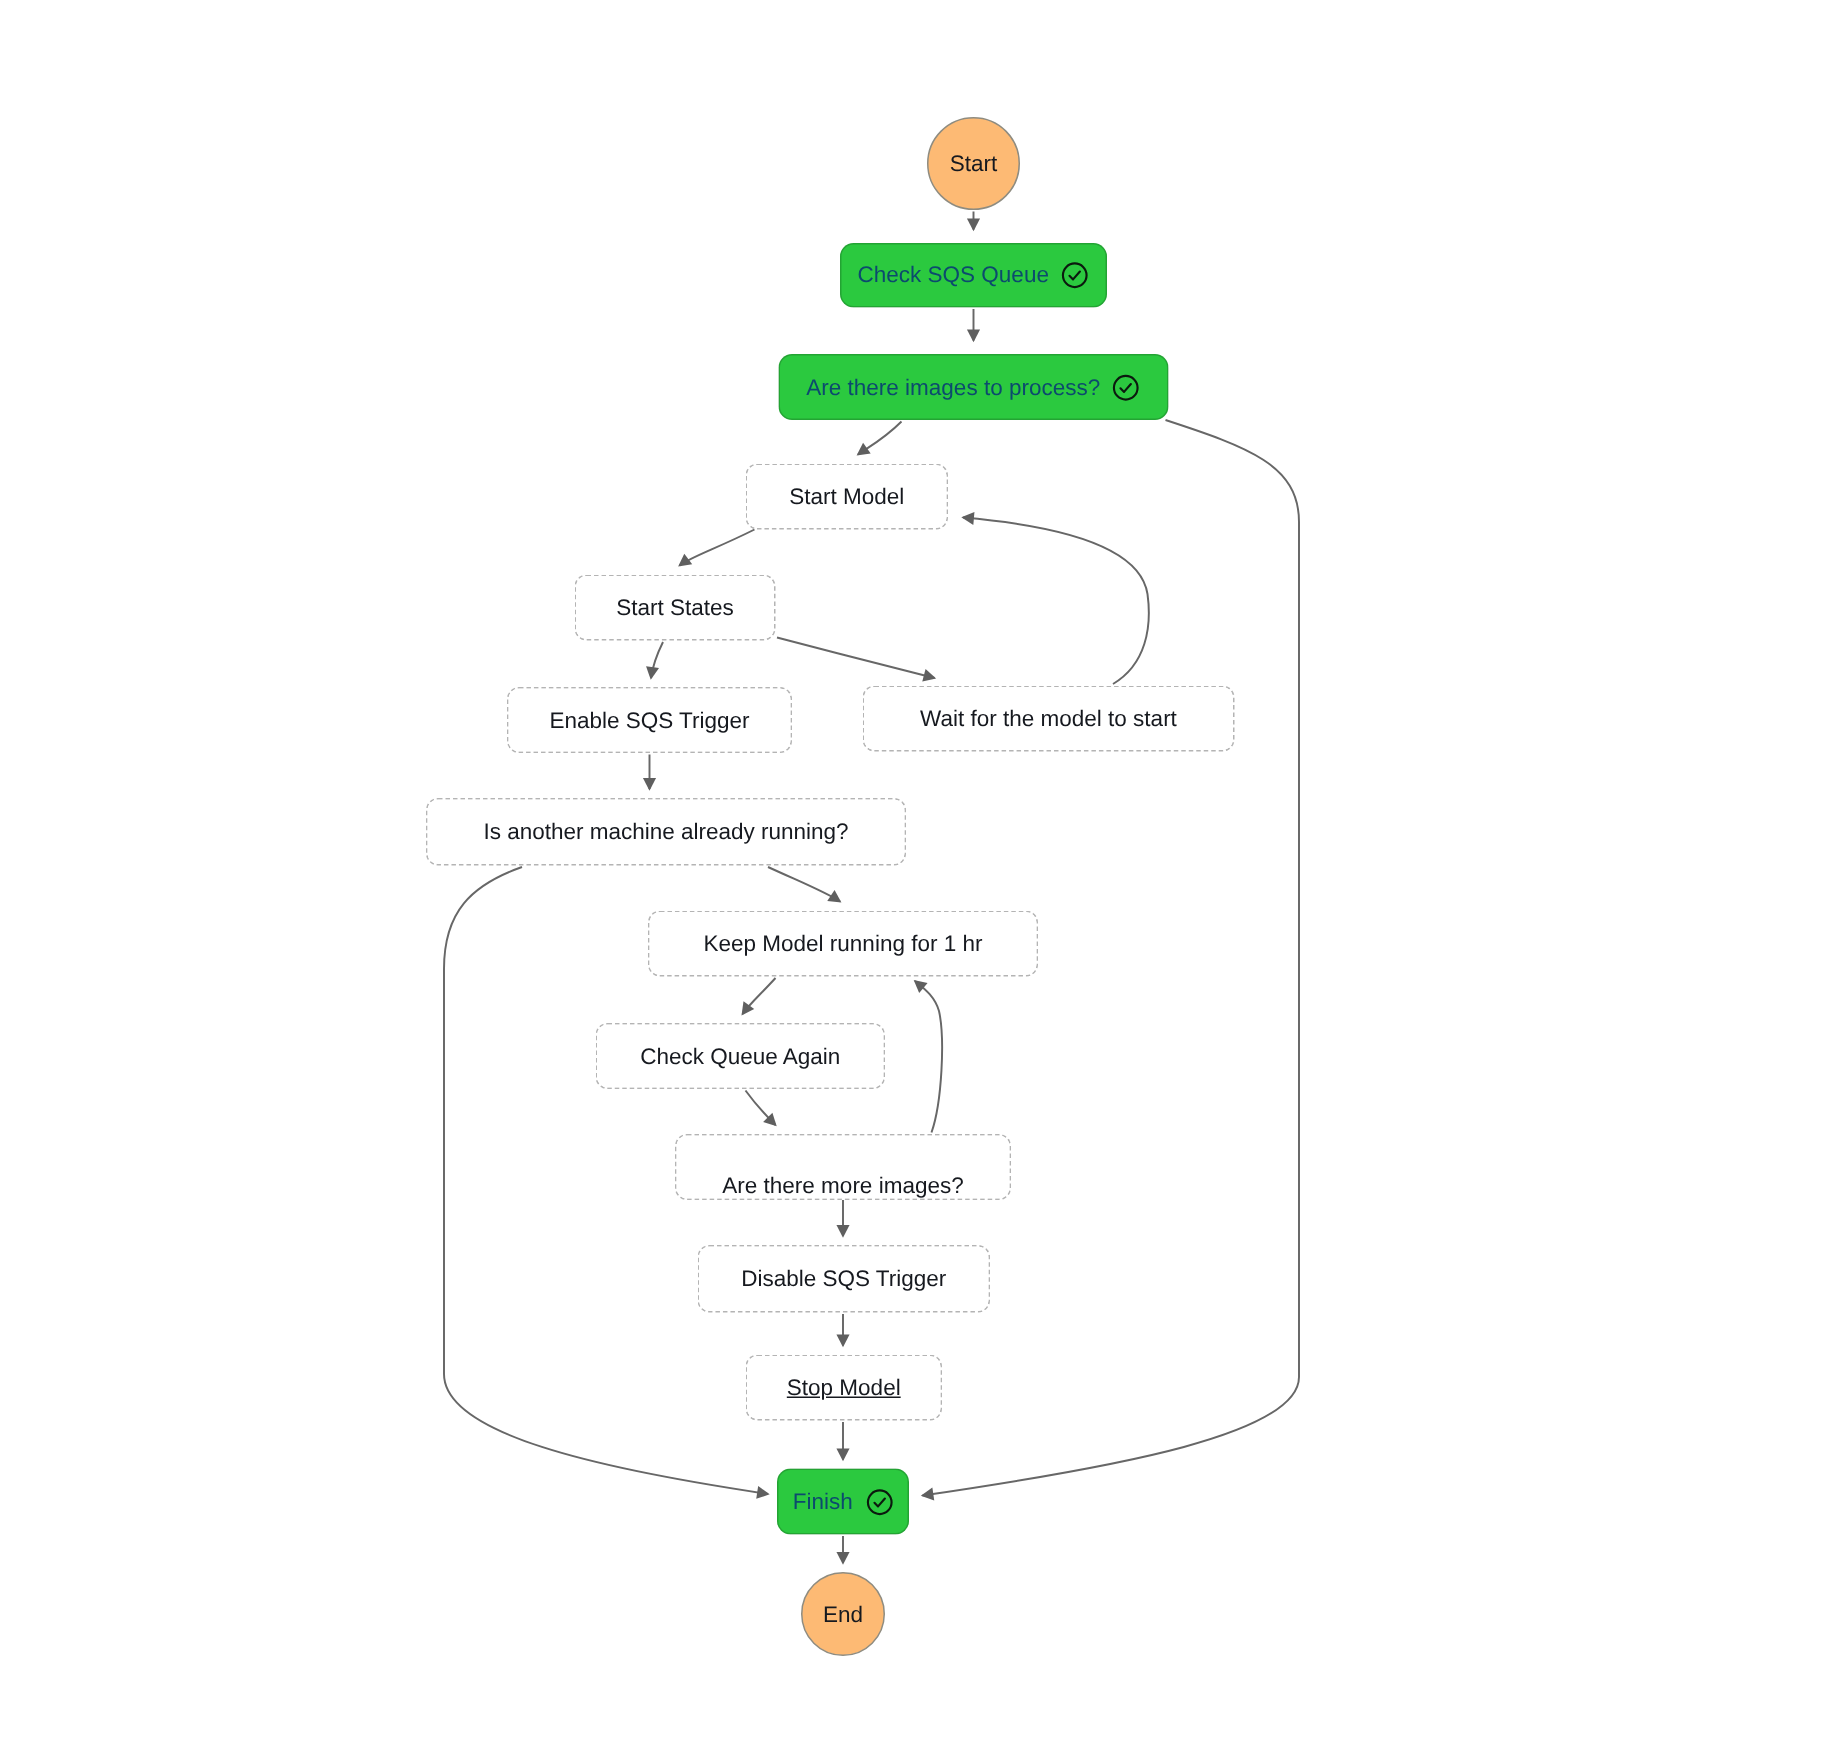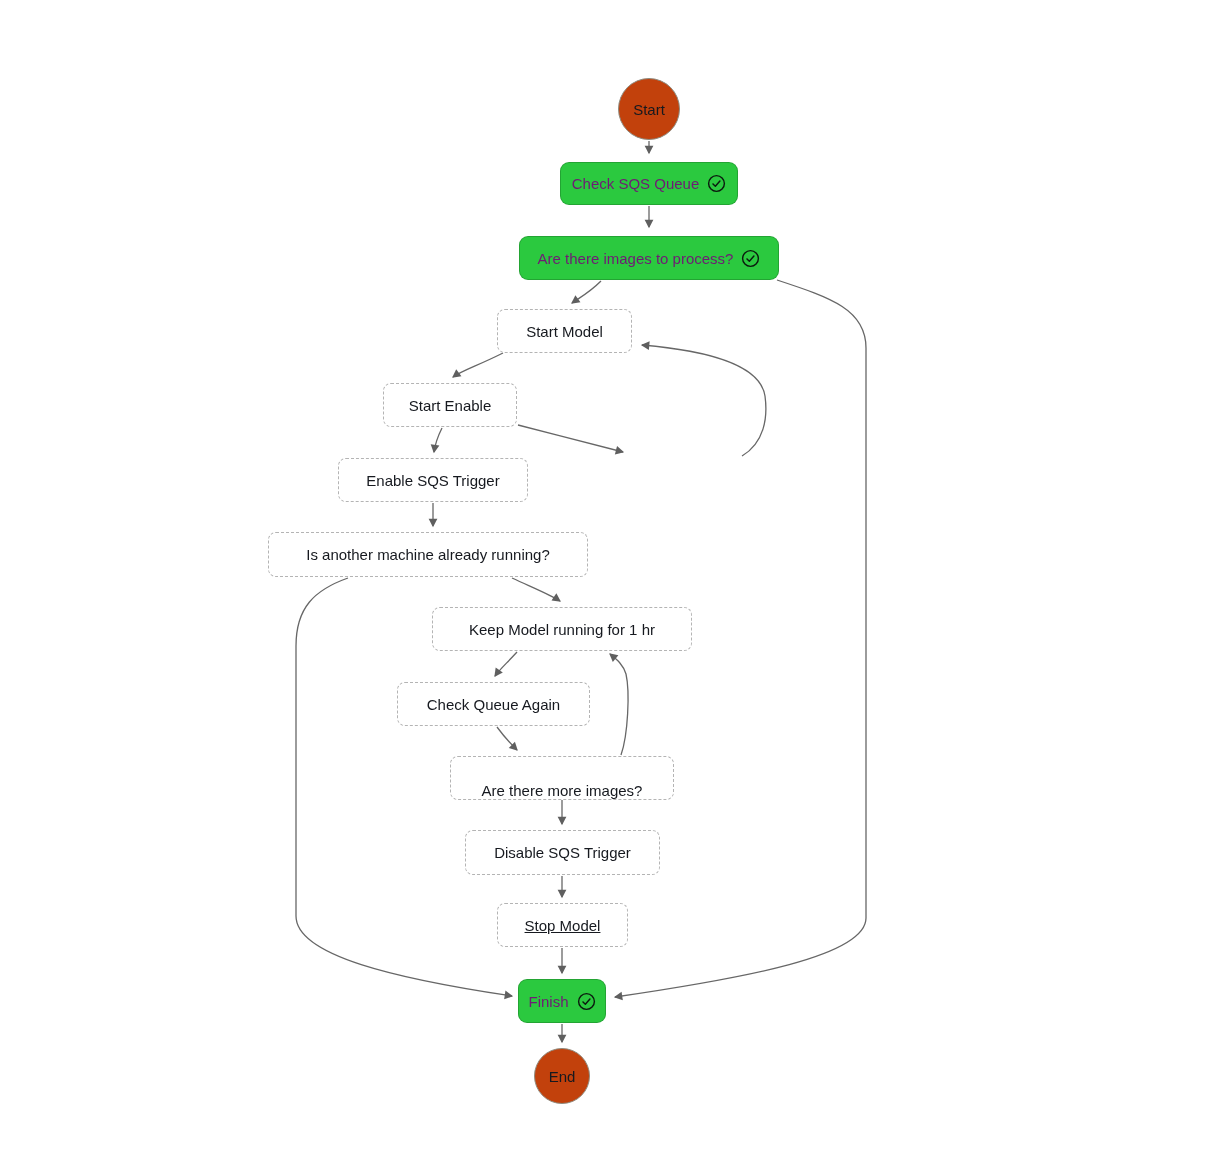--- a/index.html
+++ b/index.html
@@ -27,29 +27,29 @@
     align-items: center;
     justify-content: center;
     box-sizing: border-box;
     font-size: 15px;
     color: #16191f;
     white-space: nowrap;
     cursor: pointer;
   }
   .node.circle {
     border-radius: 50%;
-    background: #c2410c;
+    background: #fdba74;
     border: 1px solid #8f8c80;
   }
   .node.green {
     background: #2bc93f;
     border: 1px solid rgba(0,0,0,0.18);
     border-radius: 9px;
     gap: 8px;
-    color: #701a75;
+    color: #0c4a6e;
   }
   .node.dashed {
     background: #ffffff;
     border: 1px dashed #b4b4b4;
     border-radius: 8px;
   }
   .check-icon {
     display: inline-flex;
     width: 19px;
     height: 19px;
@@ -112,29 +112,32 @@
     <span>Are there images to process?</span>
     <span class="check-icon">
       <svg viewBox="0 0 20 20">
           <circle cx="10" cy="10" r="8.3" fill="none" stroke="#0b1a0e" stroke-width="1.5"></circle>
           <path d="M6.3,10.4 L8.8,12.9 L13.6,7.4" fill="none" stroke="#0b1a0e" stroke-width="1.5" stroke-linecap="round" stroke-linejoin="round"></path>
         </svg>
     </span>
   </div>
 
   <div class="node dashed" style="left:383px; top:383px; width:134px; height:44px;">
-    <span>Start Enable</span>
+    <span>Start States</span>
   </div>
 
   <div class="node dashed" style="left:338px; top:458px; width:190px; height:44px;justify-content:center;">
     <span>Enable SQS Trigger</span>
   </div>
 
+  <div class="node dashed" style="left:575px; top:457px; width:248px; height:44px;">
+    <span>Wait for the model to start</span>
+  </div>
 
-  <div class="node dashed" style="left:268px; top:532px; width:320px; height:45px;">
+  <div class="node dashed" style="left:284px; top:532px; width:320px; height:45px;">
     <span>Is another machine already running?</span>
   </div>
 
   <div class="node dashed" style="left:432px; top:607px; width:260px; height:44px;justify-content:center;">
     <span>Keep Model running for 1 hr</span>
   </div>
 
   <div class="node dashed" style="left:397px; top:682px; width:193px; height:44px;">
     <span>Check Queue Again</span>
   </div>

